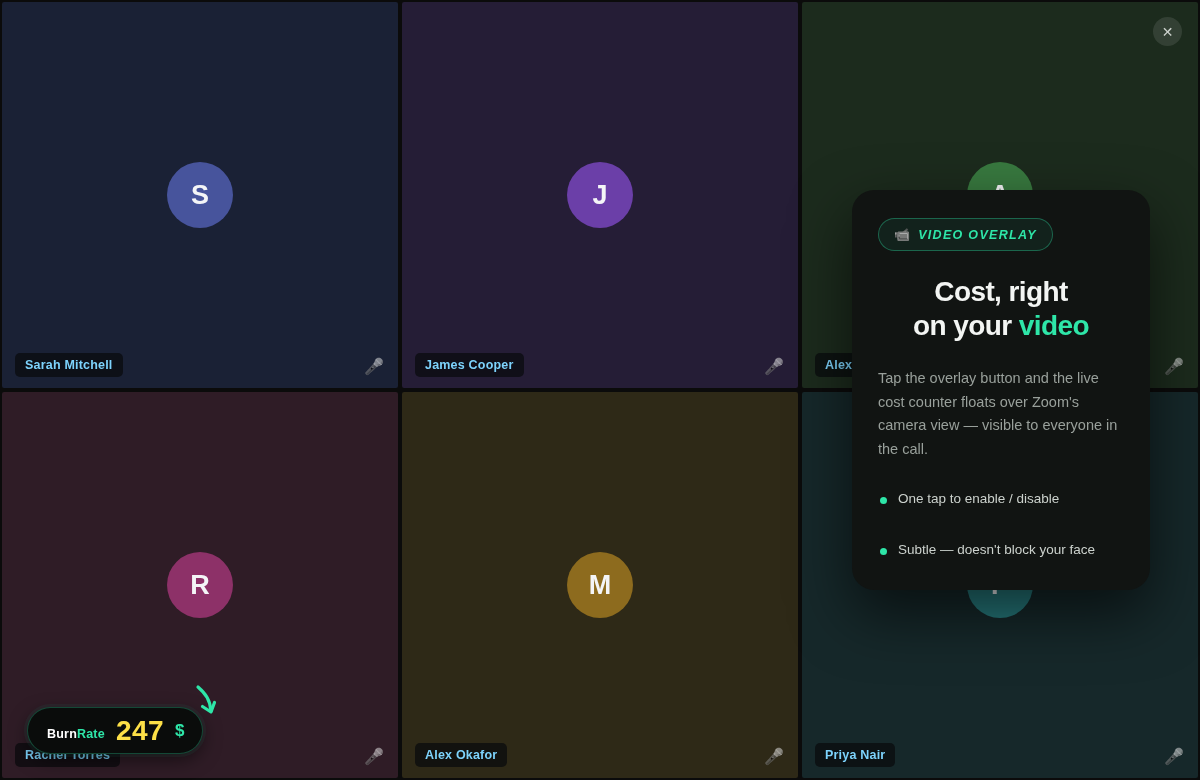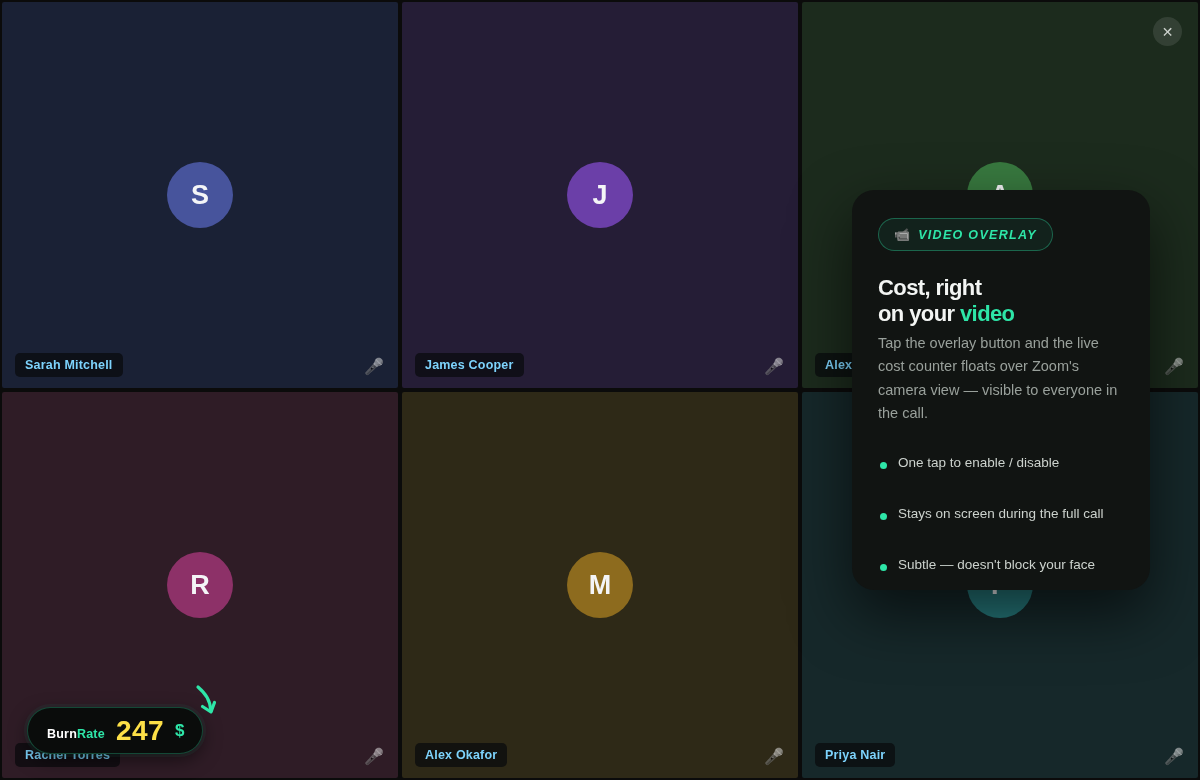--- a/index.html
+++ b/index.html
@@ -71,24 +71,25 @@
     opacity: 0.85;
   }
   .badge .badge-label {
     color: #2ee6a8;
     font-size: 12.5px; font-weight: 700;
     letter-spacing: 1.3px;
     font-style: italic;
   }
   .promo-title {
     color: #f3f5f3;
-    font-size: 22px; font-weight: 800;
+    font-size: 28px; font-weight: 800;
     letter-spacing: -0.6px;
     line-height: 1.2;
-    margin-bottom: 4px;
+    margin-bottom: 25px;
+    text-align: center;
   }
   .promo-title .hl { color: #2ee6a8; }
   .promo-desc {
     color: #99a09b;
     font-size: 14.5px;
     line-height: 1.62;
     margin-bottom: 20px;
   }
   .promo-bullets { list-style: none; }
   .promo-bullets li {
@@ -196,18 +197,17 @@
 
 <div class="promo-card">
   <div class="badge">
     <span class="badge-icon">📹</span>
     <span class="badge-label">VIDEO OVERLAY</span>
   </div>
   <div class="promo-title"><span>Cost, right</span><br><span>on your </span><span class="hl">video</span></div>
   <p class="promo-desc">Tap the overlay button and the live cost counter floats over Zoom's camera view — visible to everyone in the call.</p>
   <ul class="promo-bullets">
     <li>One tap to enable / disable</li>
-    <li>Stays on screen during the full call</li>
     <li>Subtle — doesn't block your face</li>
   </ul>
 </div>
 
 <button class="close-btn">✕</button>
 
 </body></html>

